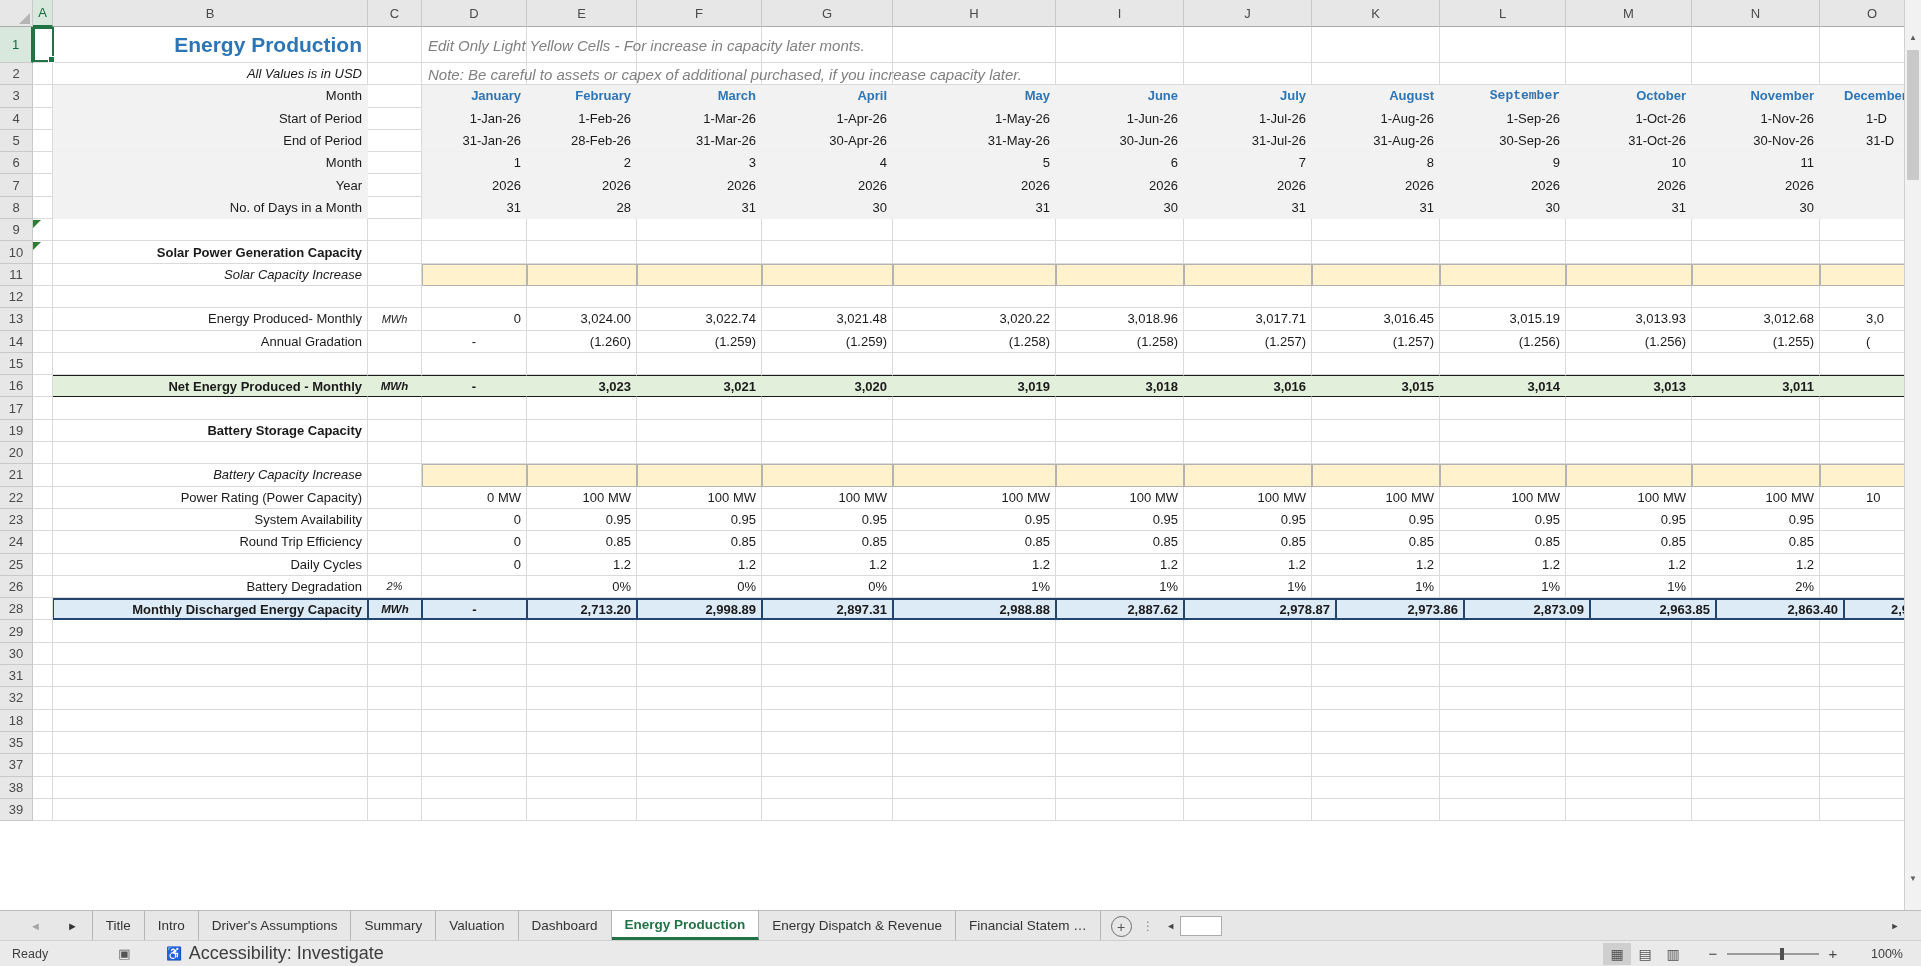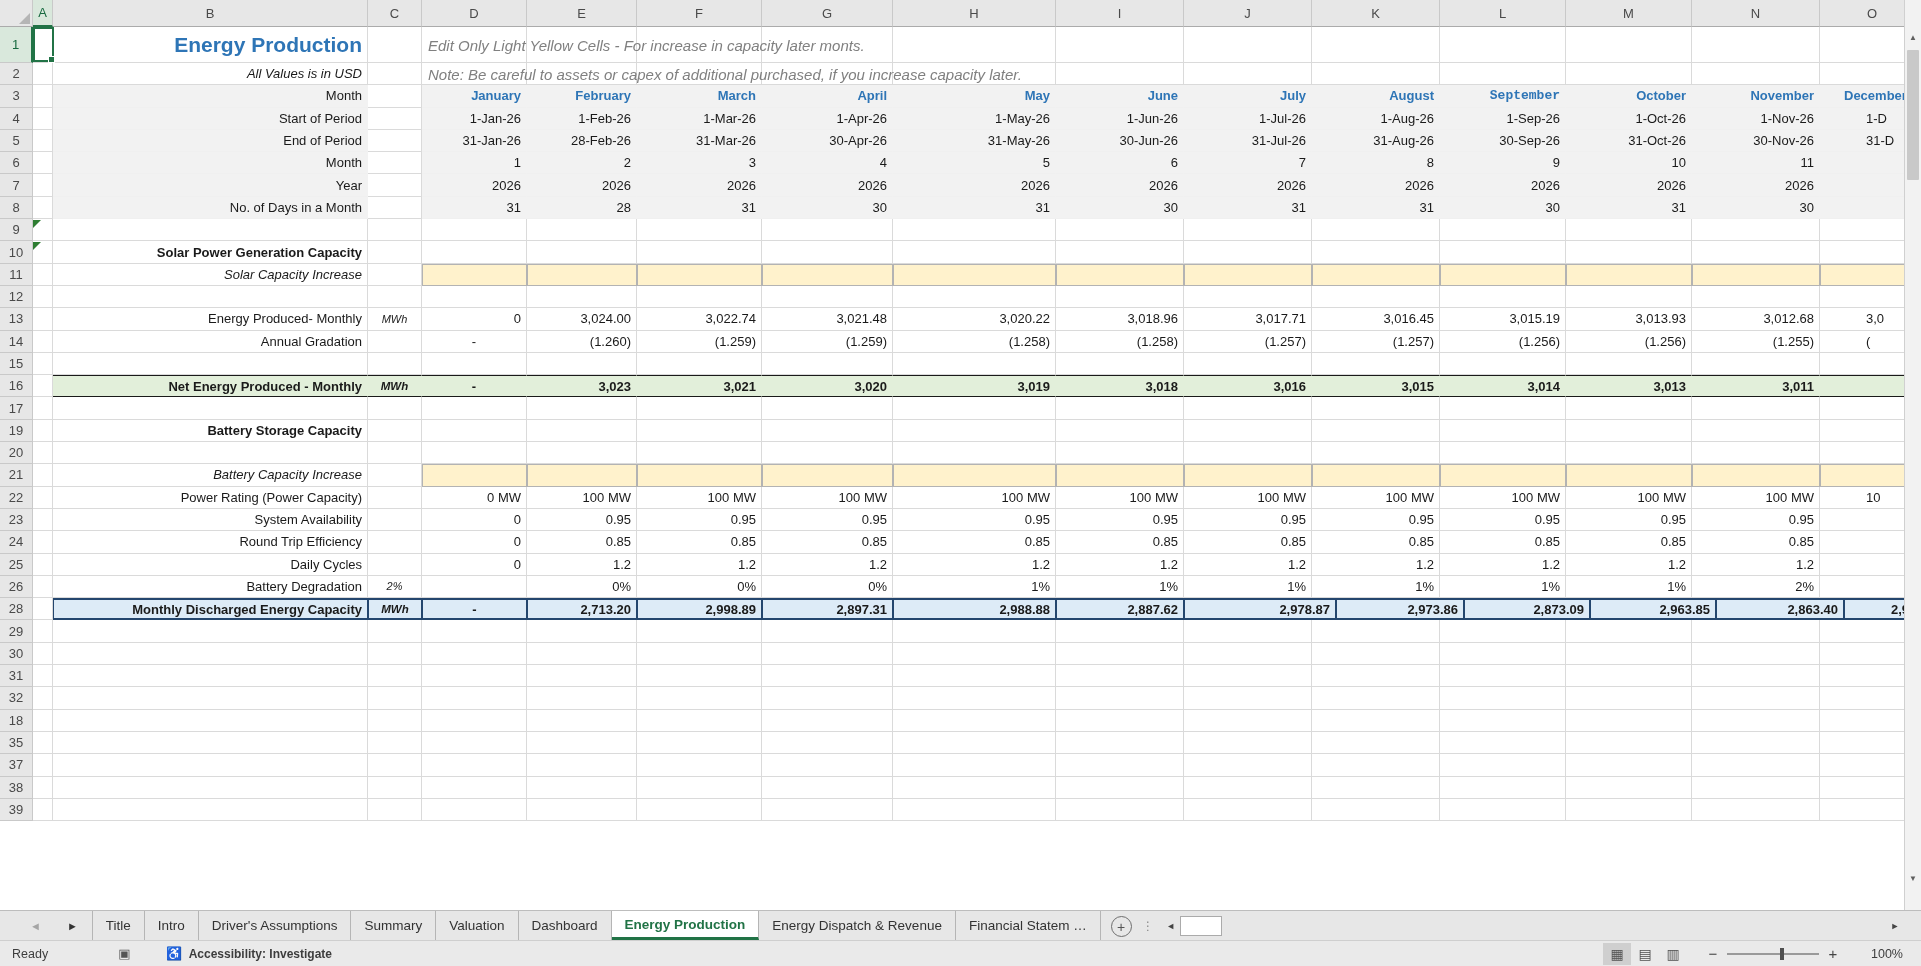--- a/index.html
+++ b/index.html
@@ -77,21 +77,21 @@
   #hs-corner{width:17px;flex:none}
 
   
   #statusbar{position:absolute;left:0;top:940px;width:1921px;height:26px;background:#EAEAEA;
         border-top:1px solid #CFCFCF;display:flex;align-items:center;box-sizing:border-box;
         font-size:12.5px;color:#3d3d3d}
   #status-mode{margin-left:12px}
   #macro-icon{margin-left:70px;font-size:13px;color:#555}
   #acc-group{display:flex;align-items:center;margin-left:36px;gap:6px}
   #acc-icon{font-size:13px;color:#333}
-  #acc-text{font-weight:bold;font-size:12px}
+  #acc-text{font-weight:normal;font-size:18px}
   #status-right{margin-left:auto;display:flex;align-items:center}
   .view-btn{width:28px;height:22px;display:flex;align-items:center;justify-content:center;
         font-size:14px;color:#4f4f4f}
   .view-btn.active{background:#CFCFCF}
   #zoom-out{margin-left:18px;font-size:15px;color:#444;width:16px;text-align:center}
   #zoom-slider{position:relative;width:92px;height:22px;margin:0 6px}
   #zoom-track{position:absolute;left:0;right:0;top:10px;height:2px;background:#9a9a9a}
   #zoom-thumb{position:absolute;left:58%;top:5px;width:4px;height:12px;background:#4f4f4f}
   #zoom-in{font-size:15px;color:#444;width:16px;text-align:center}
   #zoom-pct{width:52px;text-align:right;margin-right:18px;margin-left:10px}

